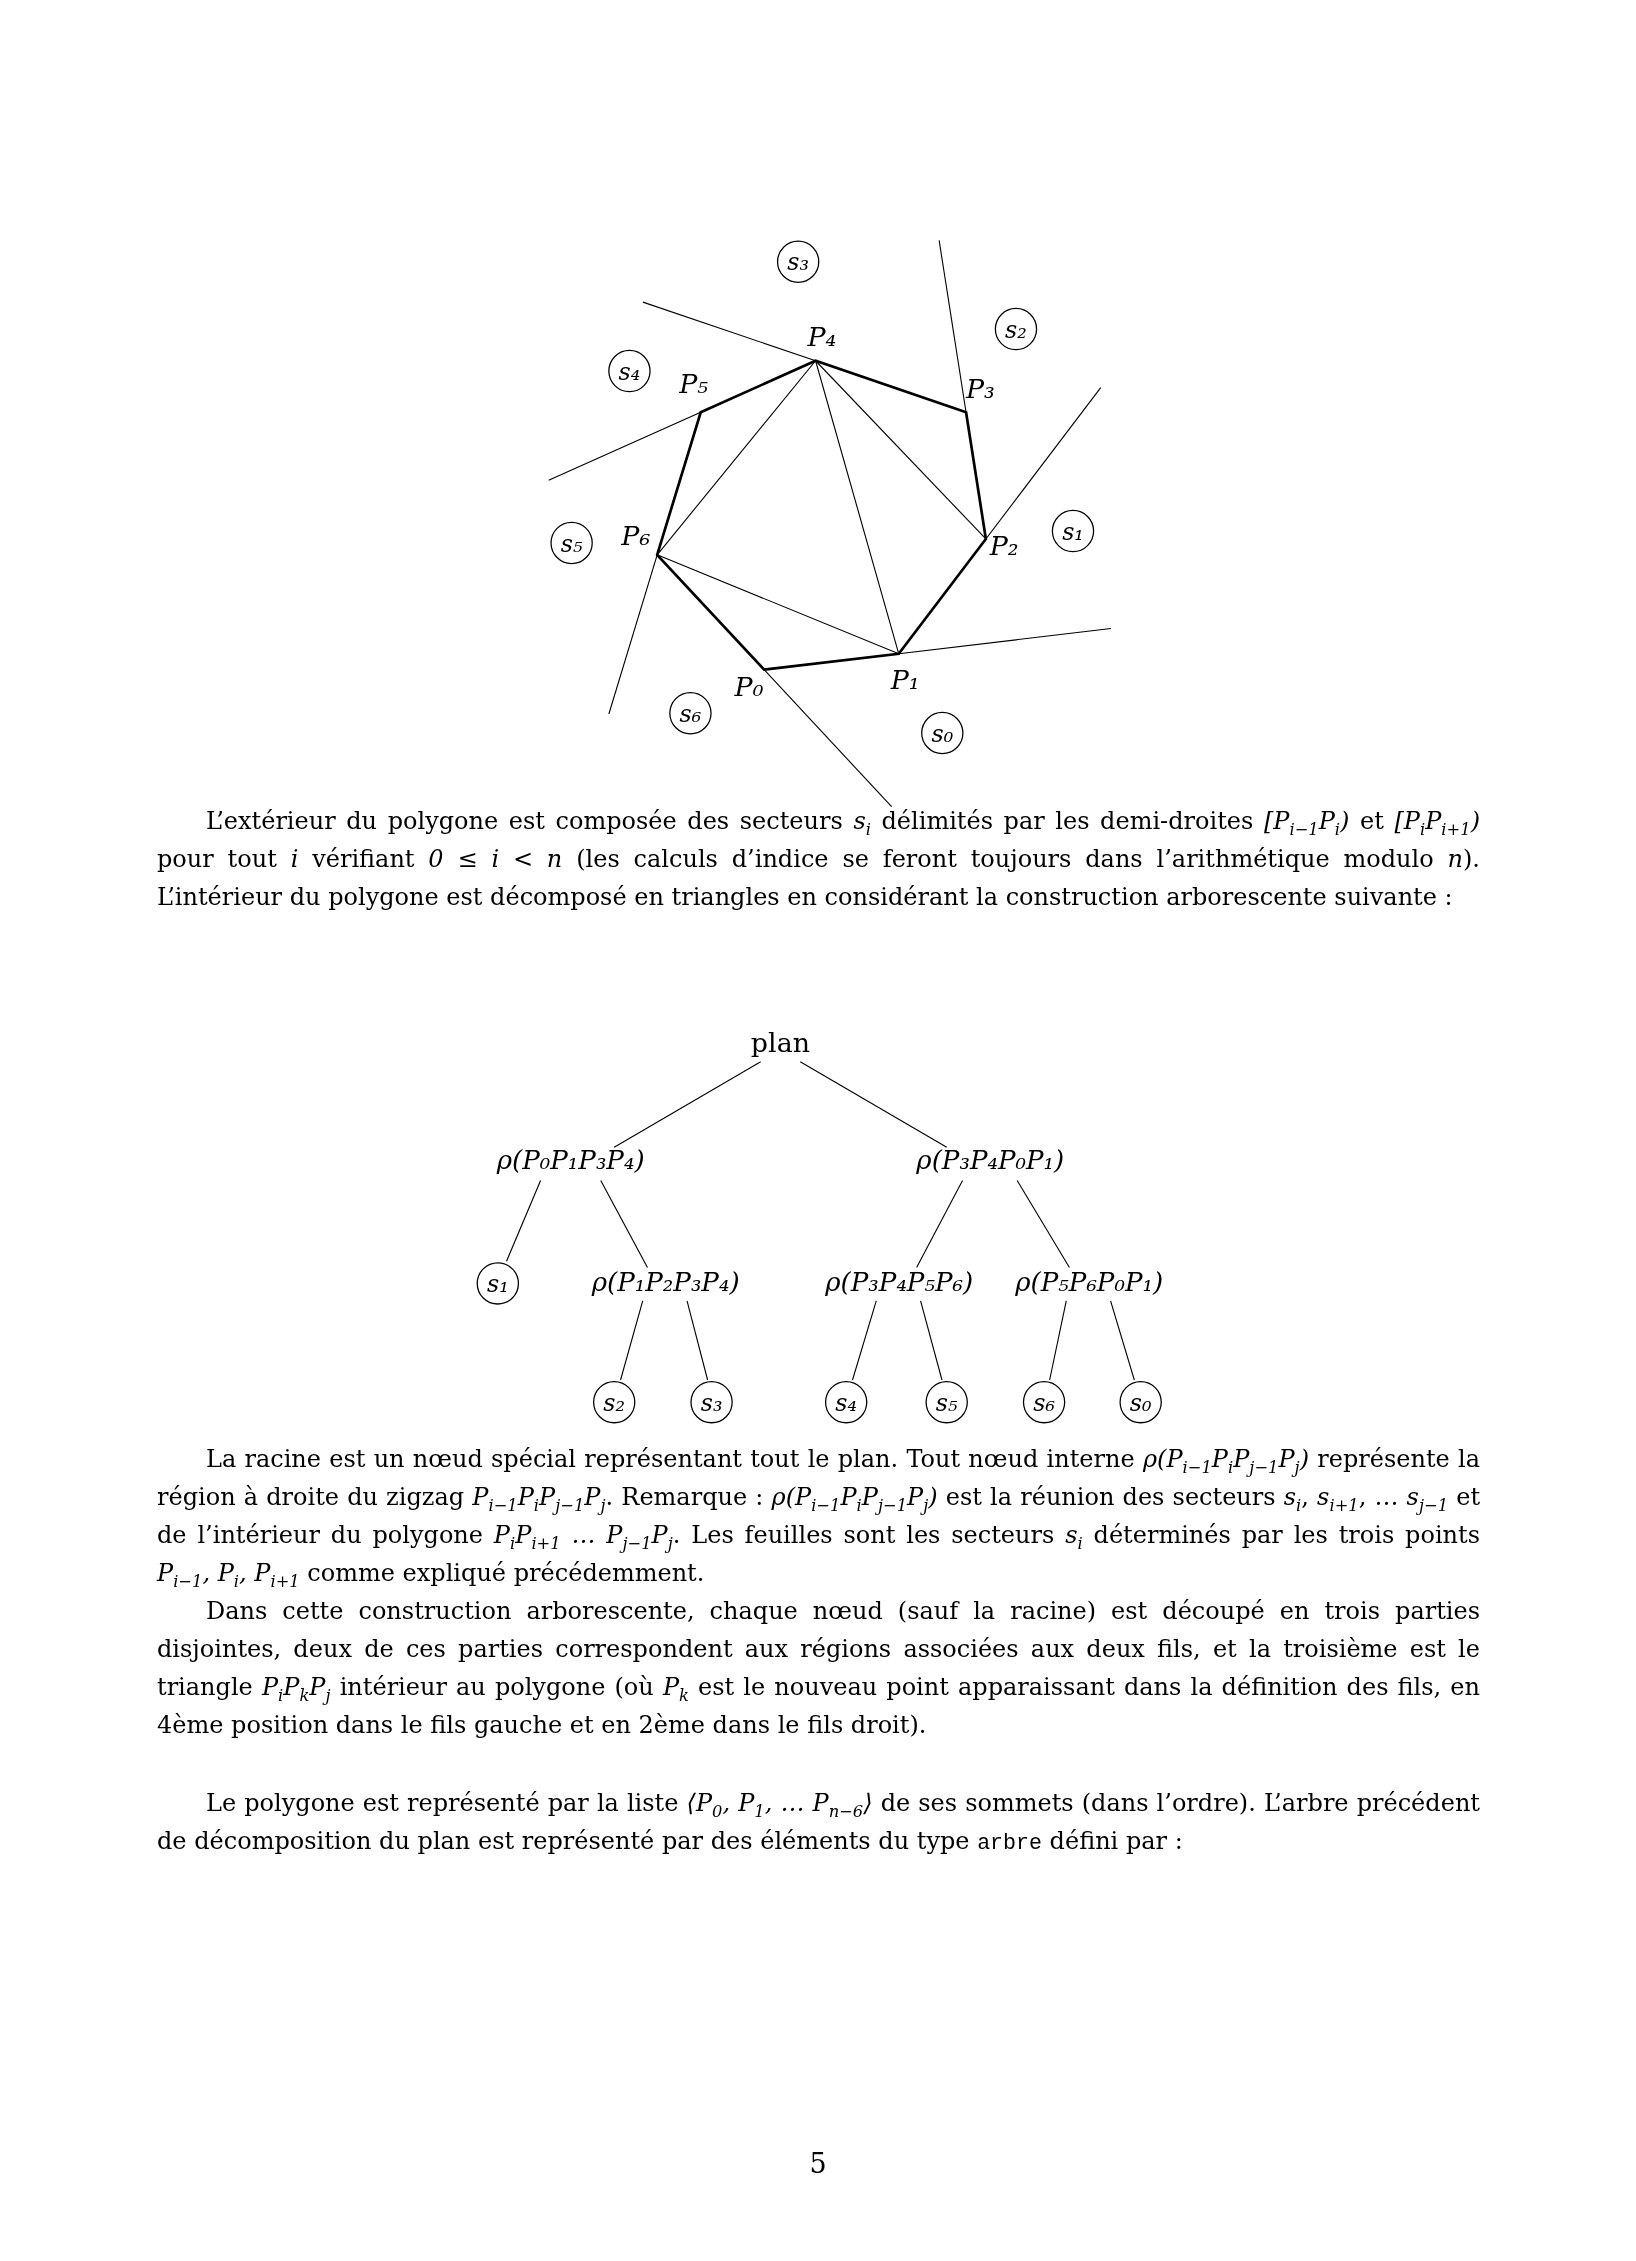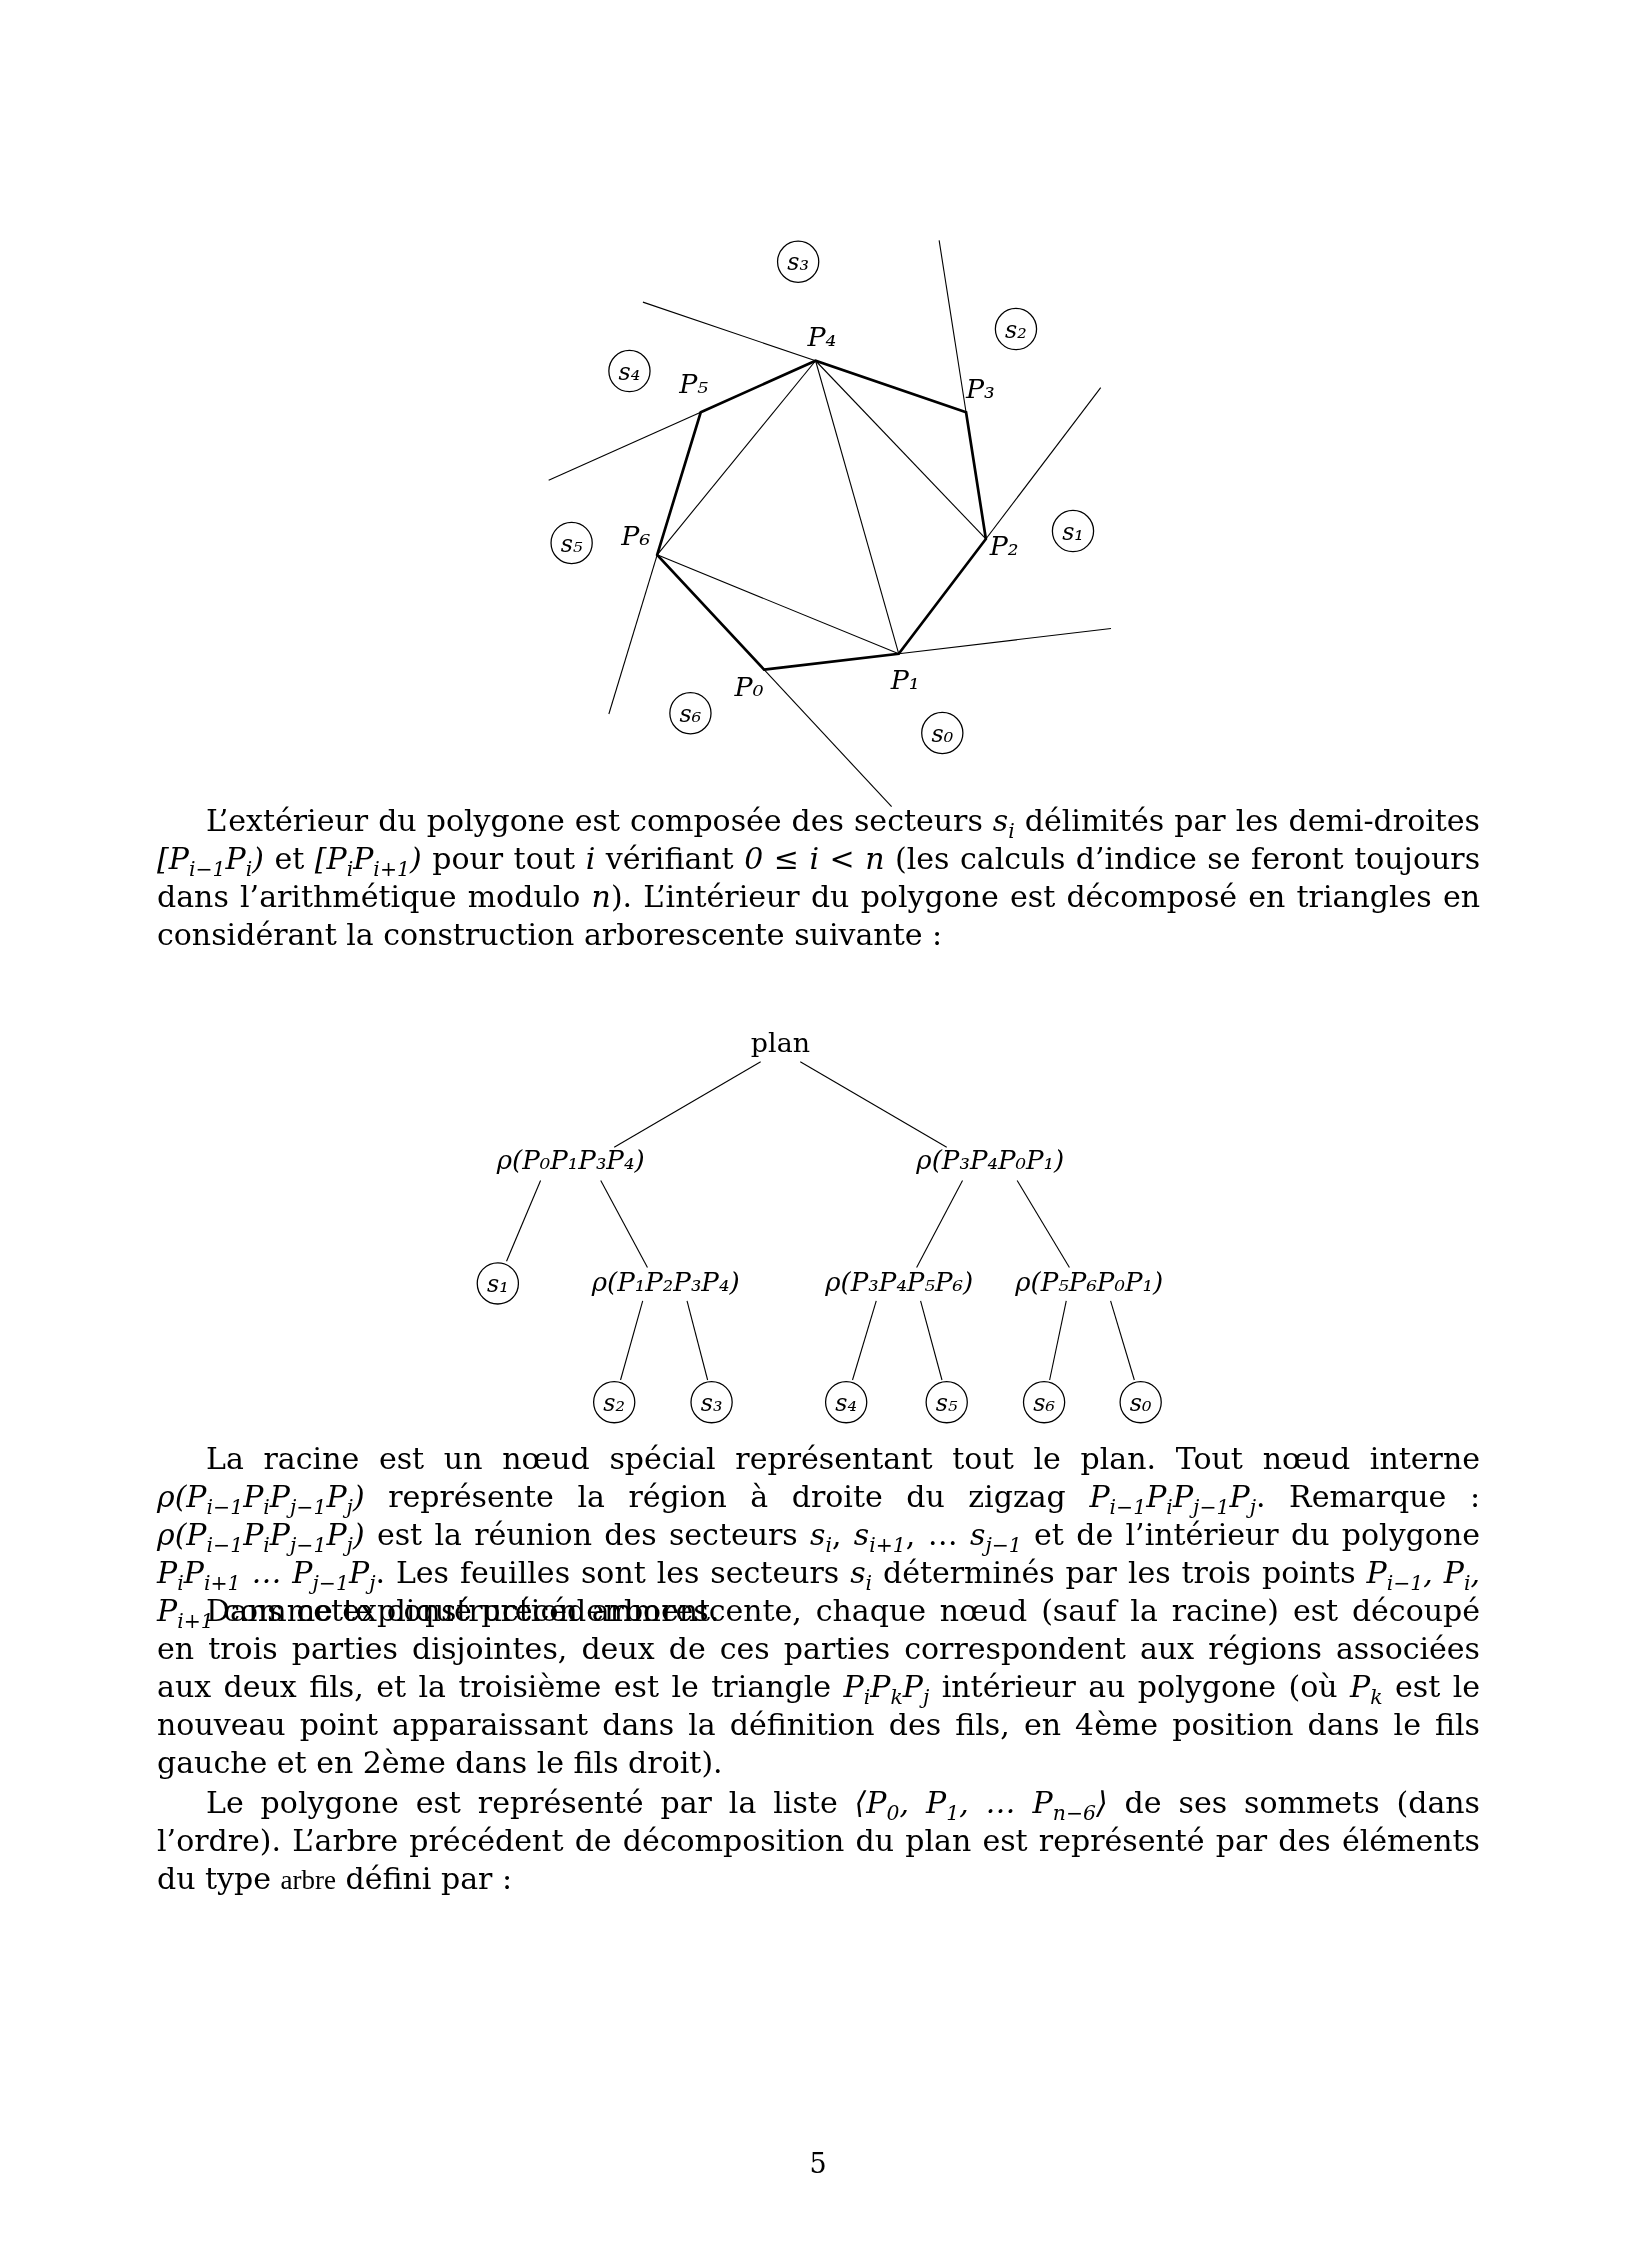--- a/index.html
+++ b/index.html
@@ -9,29 +9,29 @@
     height: 2261px;
     background: #ffffff;
     color: #000;
     font-family: "DejaVu Serif", "Liberation Serif", serif;
   }
   .fig { position: absolute; overflow: visible; }
   .para {
     position: absolute;
     left: 157px;
     width: 1323px;
-    font-size: 30px;
+    font-size: 24px;
     line-height: 38px;
     text-align: justify;
     text-indent: 49px;
   }
   .para sub { font-size: 0.68em; line-height: 0; }
   .para i sub { font-style: italic; }
   .para code {
-    font-family: Liberation Serif, serif;
+    font-family: Liberation Mono, monospace;
     font-size: 0.9em;
   }
   .pageno {
     position: absolute;
     top: 2148px;
     left: 0;
     width: 1636px;
     text-align: center;
     font-size: 27px;
   }

